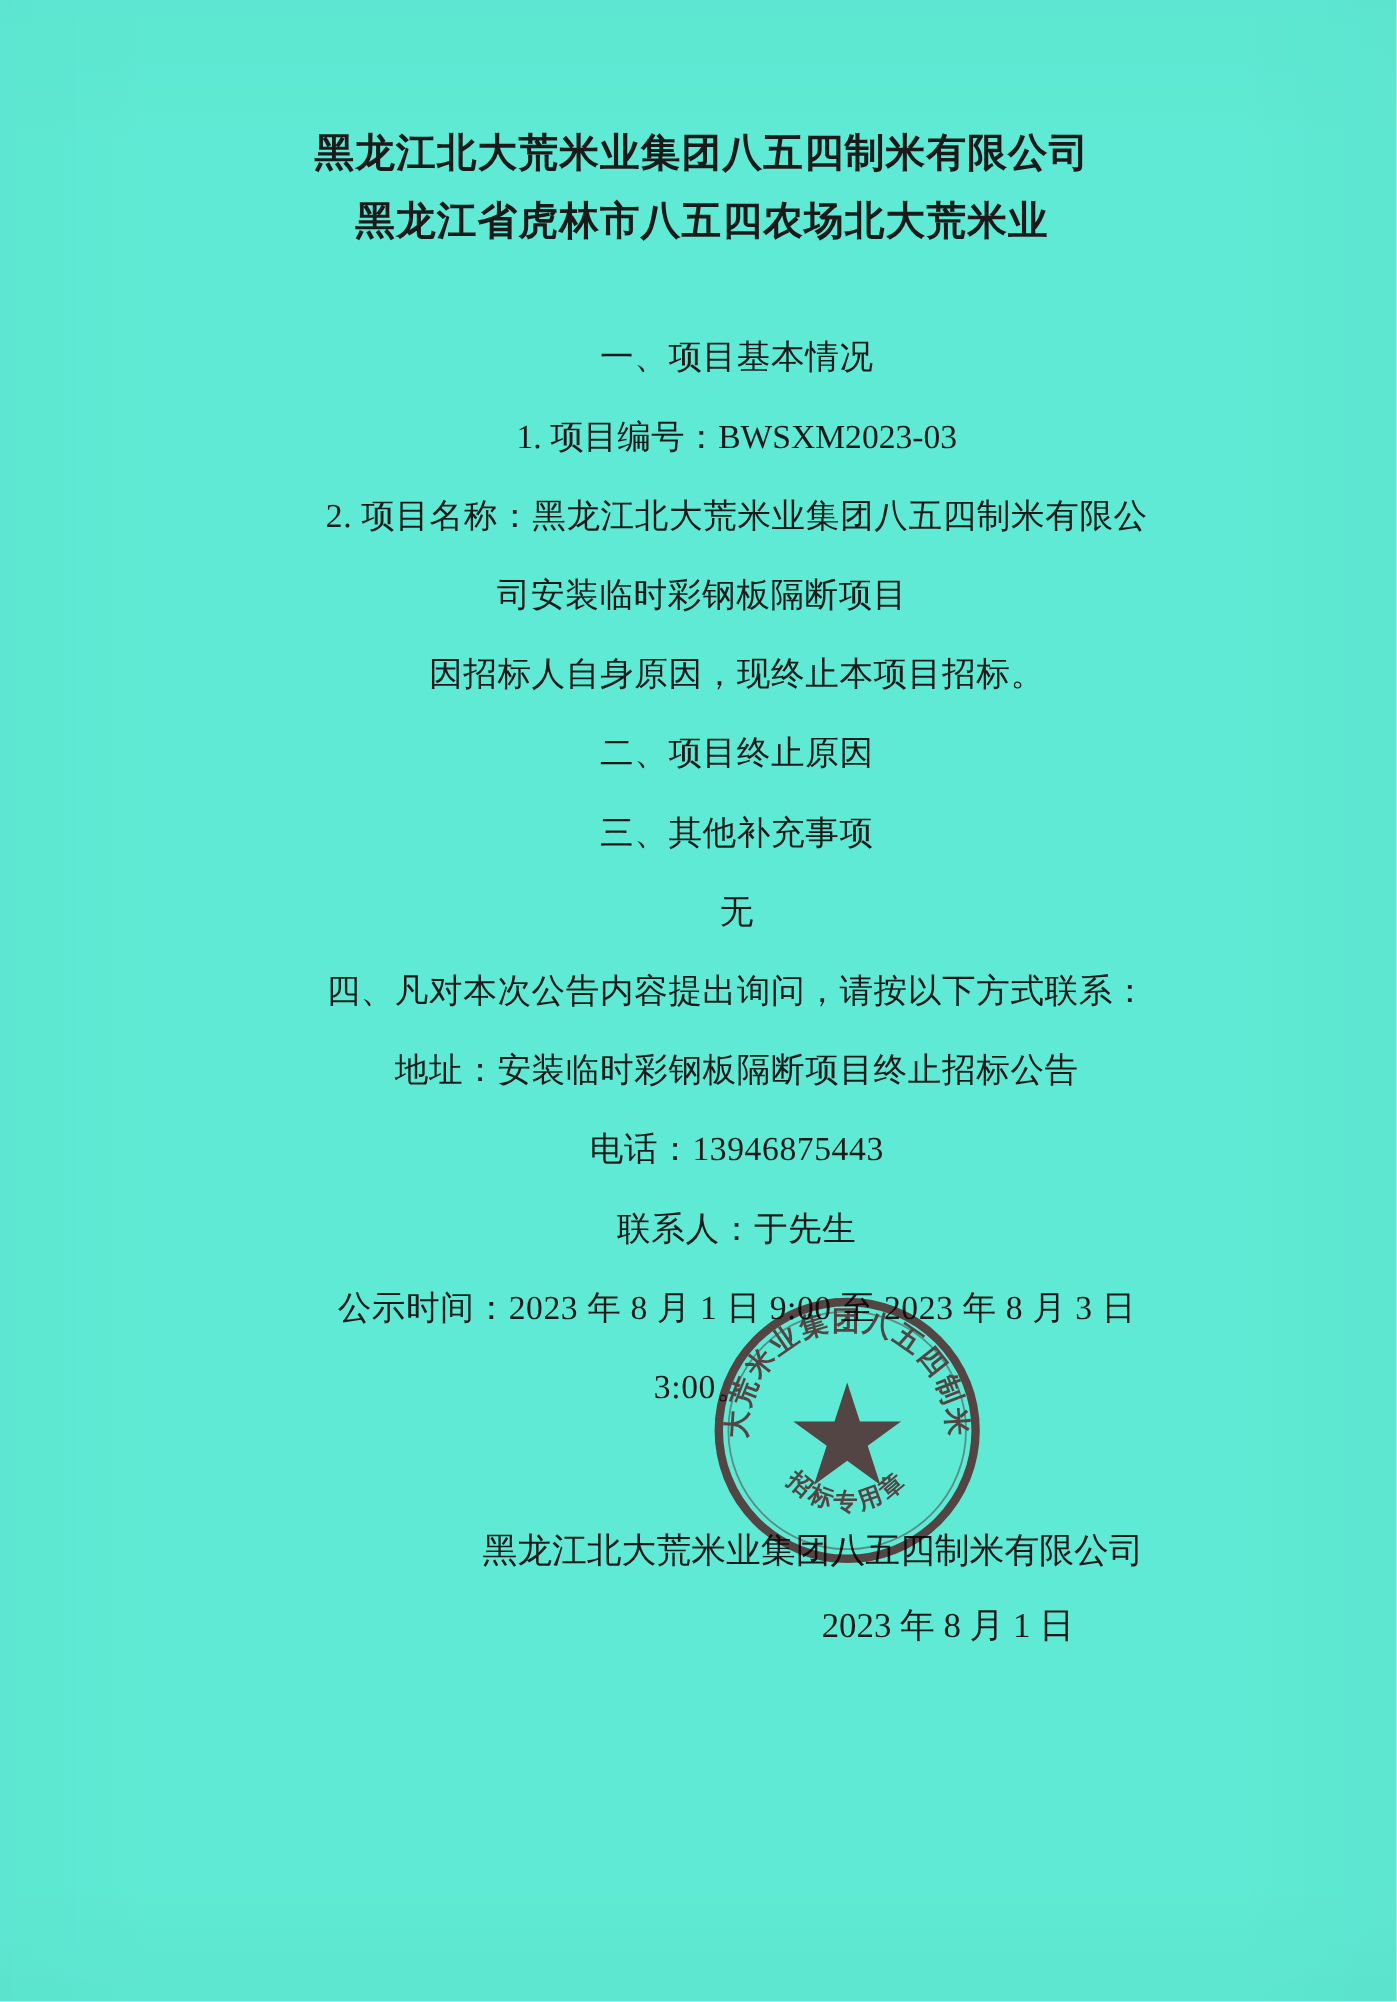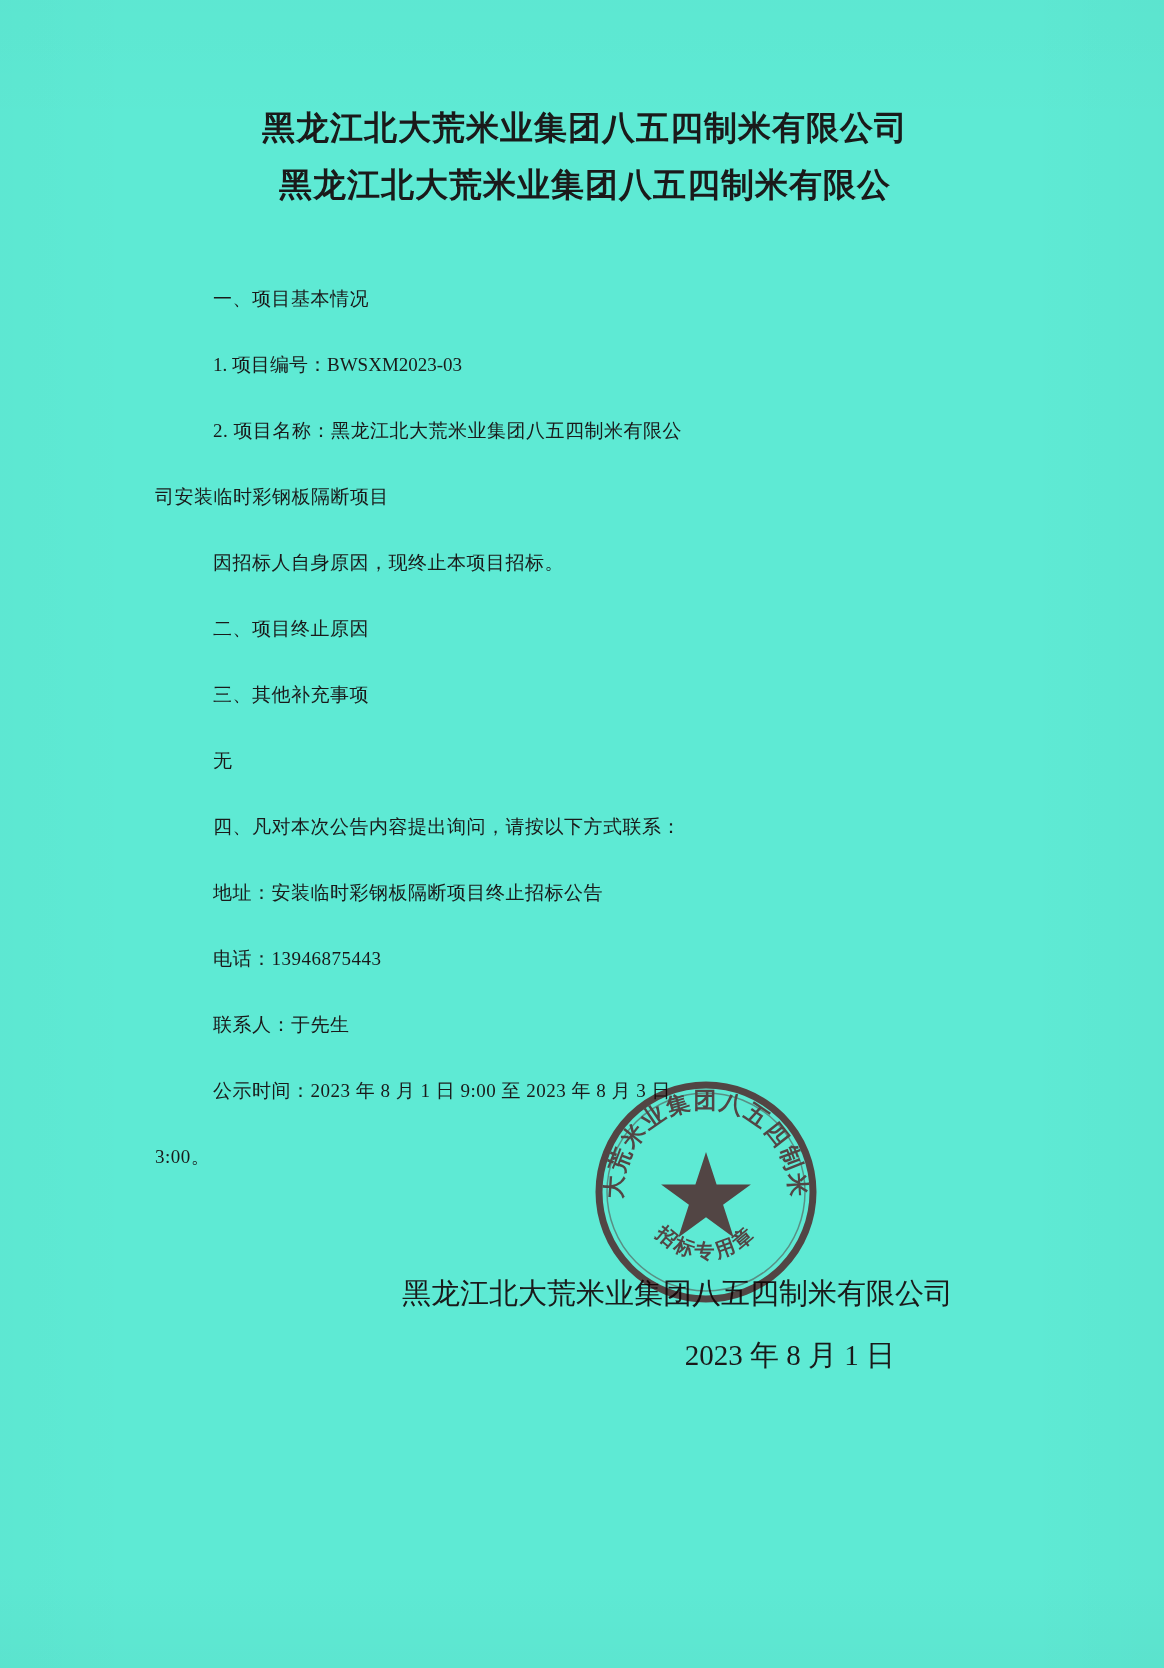--- a/index.html
+++ b/index.html
@@ -40,22 +40,23 @@
     font-size: 33px;
     line-height: 57px;
     letter-spacing: 1px;
   }
   .doc-title .line {
     display: block;
     white-space: nowrap;
   }
   .body-block {
     margin-top: 52px;
-    font-size: 19px;
+    font-size: 28px;
     line-height: 66px;
+    text-align: center;
   }
   .para {
     margin: 0;
     text-indent: 0;
     letter-spacing: 0.5px;
   }
   .para.indent {
     padding-left: 58px;
   }
   .ascii {
@@ -94,21 +95,21 @@
 </head>
 <body>
 
 <div class="page">
   <div class="paper-tint"></div>
 
   <div class="content">
 
     <div class="doc-title">
       <span class="line">黑龙江北大荒米业集团八五四制米有限公司</span>
-      <span class="line">黑龙江北大荒米业集团八五四制米有限公</span>
+      <span class="line">黑龙江省虎林市八五四农场北大荒米业</span>
     </div>
 
     <div class="body-block">
       <p class="para indent">一、项目基本情况</p>
       <p class="para indent ascii">1. 项目编号：BWSXM2023-03</p>
       <p class="para indent">2. 项目名称：黑龙江北大荒米业集团八五四制米有限公</p>
       <p class="para">司安装临时彩钢板隔断项目</p>
       <p class="para indent">因招标人自身原因，现终止本项目招标。</p>
       <p class="para indent">二、项目终止原因</p>
       <p class="para indent">三、其他补充事项</p>

